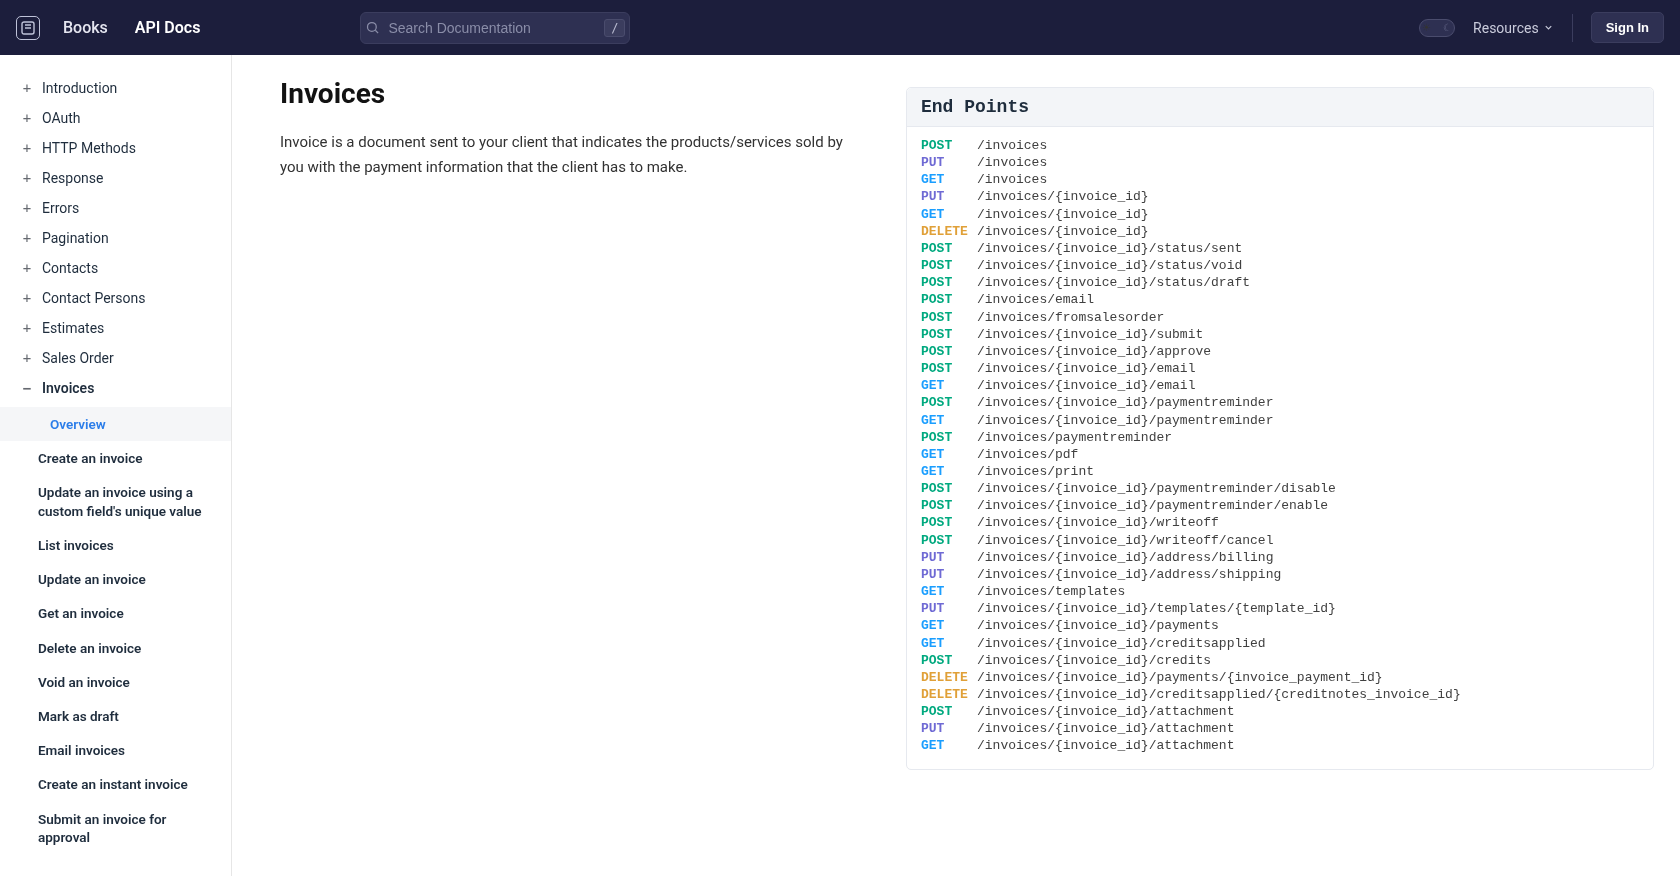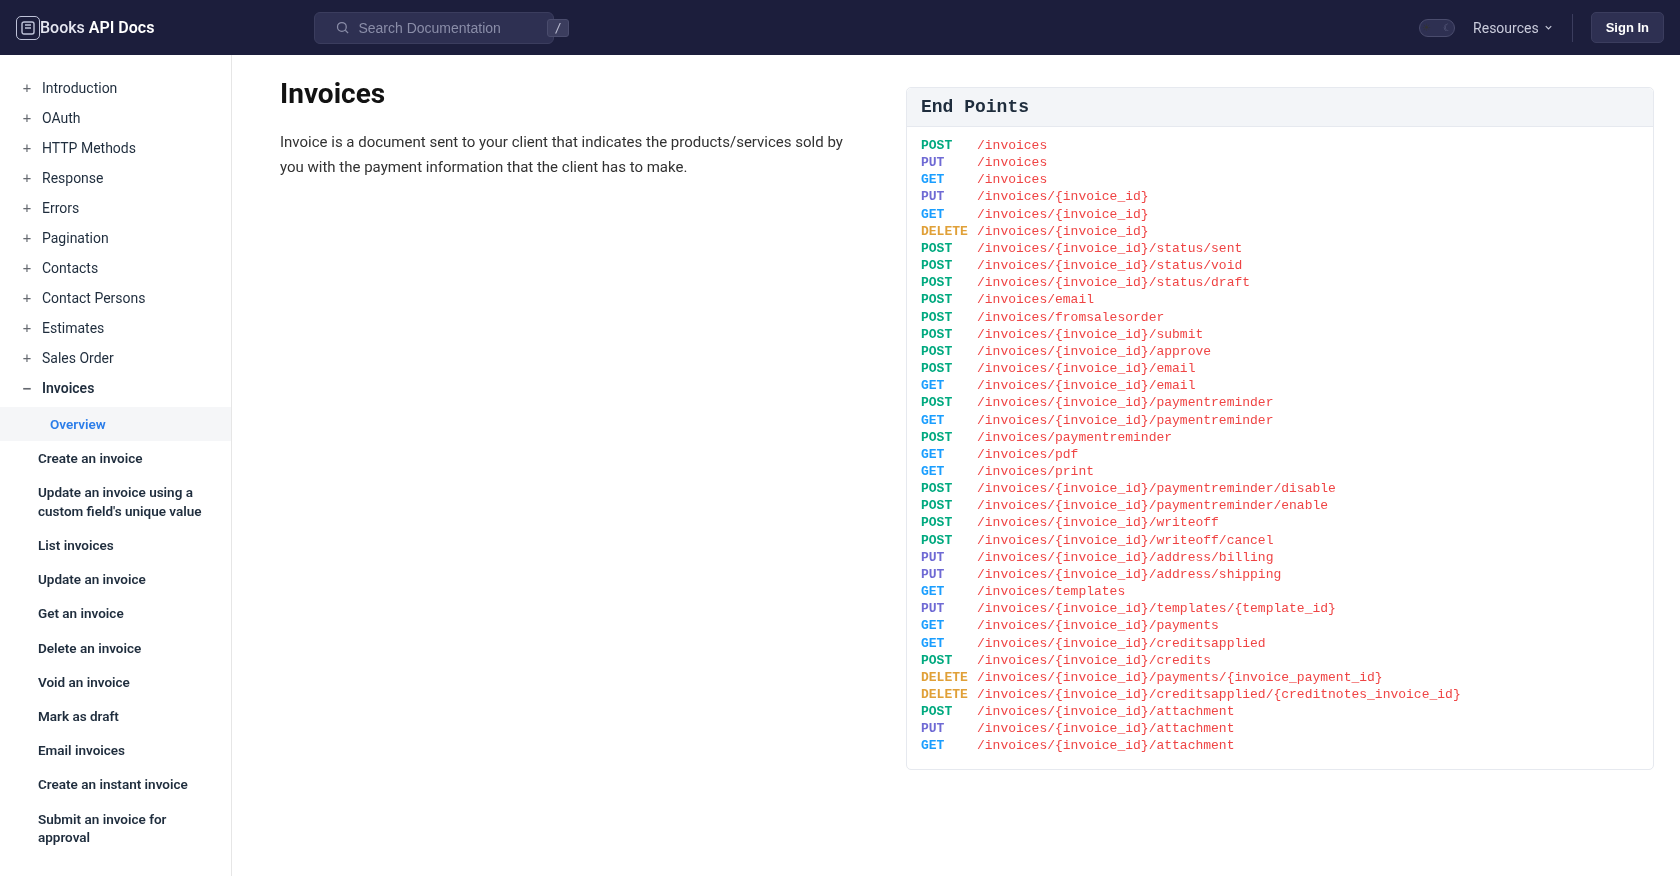--- a/index.html
+++ b/index.html
@@ -1,22 +1,22 @@
 <!DOCTYPE html>
 <html><head>
 <meta charset="utf-8">
 <style>
 * { margin: 0; padding: 0; box-sizing: border-box; }
 body { font-family: -apple-system, BlinkMacSystemFont, "Segoe UI", Roboto, Helvetica, Arial, sans-serif; font-size: 14px; color: #333; background: #fff; }
 .header { background: #1c1e3c; height: 55px; display: flex; align-items: center; padding: 0 16px; gap: 12px; }
-.logo-wrap { display: flex; align-items: center; gap: 0; color: #fff; font-size: 16px; }
+.logo-wrap { display: flex; align-items: center; gap: 23px; color: #fff; font-size: 16px; }
 .logo-icon { width: 24px; height: 24px; border: 1.5px solid #bfc3d9; border-radius: 5px; position: relative; display:flex;align-items:center;justify-content:center; color:#bfc3d9; font-size:13px; }
 .logo-text-books { font-weight: 500; color: #e5e6f0; }
 .logo-text-api { font-weight: 600; color: #fff; margin-left: 4px; }
-.search-wrap { margin-left: 148px; background: #2e3052; border: 1px solid #3b3d5e; border-radius: 6px; height: 32px; width: 240px; display: flex; align-items: center; padding: 0 20px; gap: 8px; }
+.search-wrap { margin-left: 148px; background: #2e3052; border: 1px solid #3b3d5e; border-radius: 6px; height: 32px; width: 270px; display: flex; align-items: center; padding: 0 4px; gap: 8px; }
 .search-icon { color: #8a8da8; display:flex; }
 .search-input { flex: 1; background: transparent; border: none; outline: none; color: #c9cbdb; font-size: 14px; }
 .search-input::placeholder { color: #8a8da8; }
 .search-kbd { background: #3b3d5e; color: #b9bbd0; font-size: 12px; padding: 1px 6px; border-radius: 3px; font-family: monospace; border:1px solid #4a4c6d;}
 .header-right { margin-left: auto; display: flex; align-items: center; gap: 18px; }
 .theme-toggle { width: 36px; height: 18px; border-radius: 10px; background: #2e3052; border:1px solid #4a4c6d; position: relative; display:flex;align-items:center;justify-content:space-between;padding:0 2px; }
 .theme-toggle .sun { font-size:10px; }
 .theme-toggle .moon { font-size:10px; color:#6b6e8f;}
 .resources { color: #c9cbdb; font-size: 14px; display: flex; align-items: center; gap: 4px; cursor:pointer; }
 .vbar { width:1px; height:28px; background:#3b3d5e; }
@@ -34,21 +34,21 @@
 .main { flex: 1; overflow-y: auto; padding: 22px 26px 40px 48px; display: flex; gap: 46px; align-items:flex-start; }
 .content-left { width: 580px; flex:none; }
 .page-title { font-size: 28px; font-weight: 700; color: #121212; margin-bottom: 20px; }
 .page-desc { font-size: 15px; line-height: 1.65; color: #323232; }
 
 .endpoints-box { flex: 1; border: 1px solid #e6e9ef; border-radius: 5px; background: #fff; min-width: 520px; margin-top: 10px; }
 .endpoints-head { background: #f3f5f8; padding: 9px 14px; font-family: "SFMono-Regular", Consolas, "Liberation Mono", Menlo, monospace; font-size: 18px; color: #1f2d3d; font-weight: 600; border-bottom: 1px solid #e6e9ef; border-radius: 5px 5px 0 0; }
 .endpoints-body { padding: 10px 14px 14px 14px; font-family: "SFMono-Regular", Consolas, "Liberation Mono", Menlo, monospace; font-size: 13px; line-height: 1.32; }
 .ep-row { display: flex; gap: 8px; cursor:pointer; }
 .ep-method { width: 48px; flex: none; font-weight: 600; }
-.ep-path { color: #ef4444; word-break: break-all; }
+.ep-path { color: #404040; word-break: break-all; }
 .m-POST { color: #00a97f; }
 .m-PUT { color: #6f6ad4; }
 .m-GET { color: #1a9eff; }
 .m-DELETE { color: #e0a038; }
 </style>
 </head>
 <body>
 
 <div class="header">
   <div class="logo-wrap">

